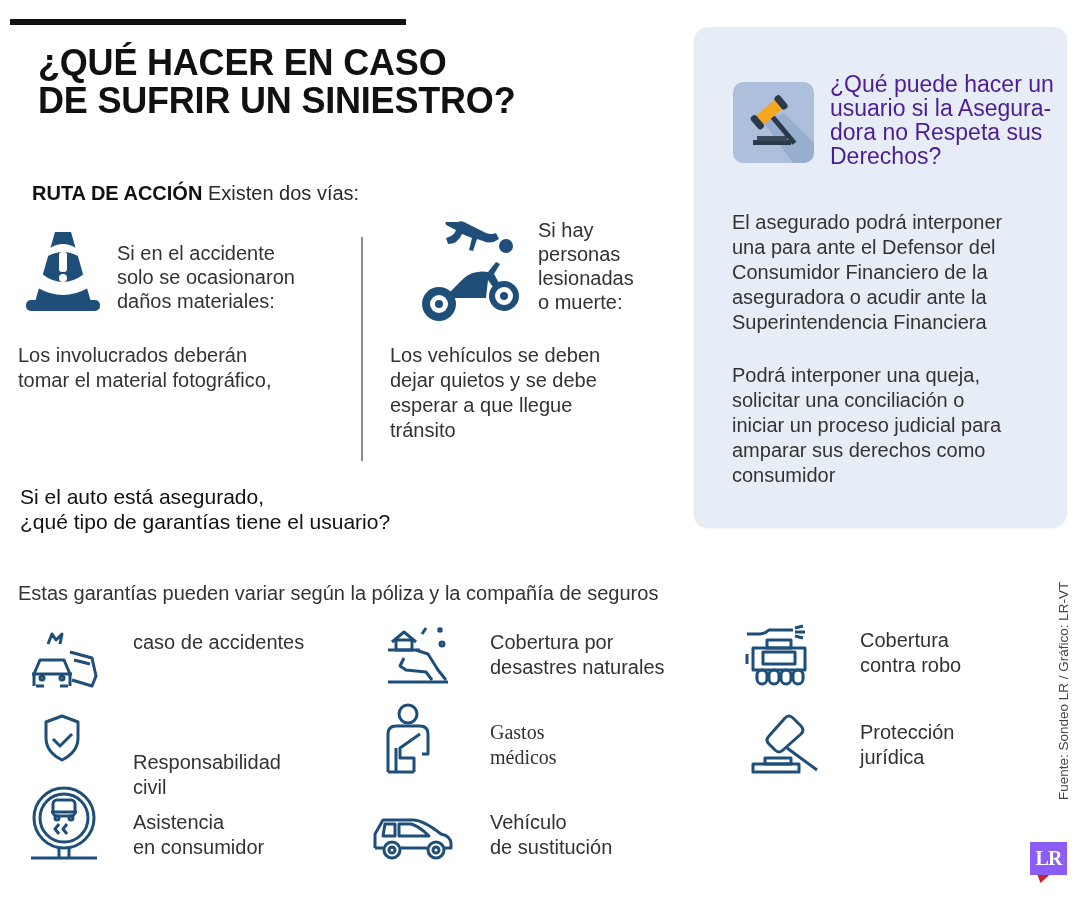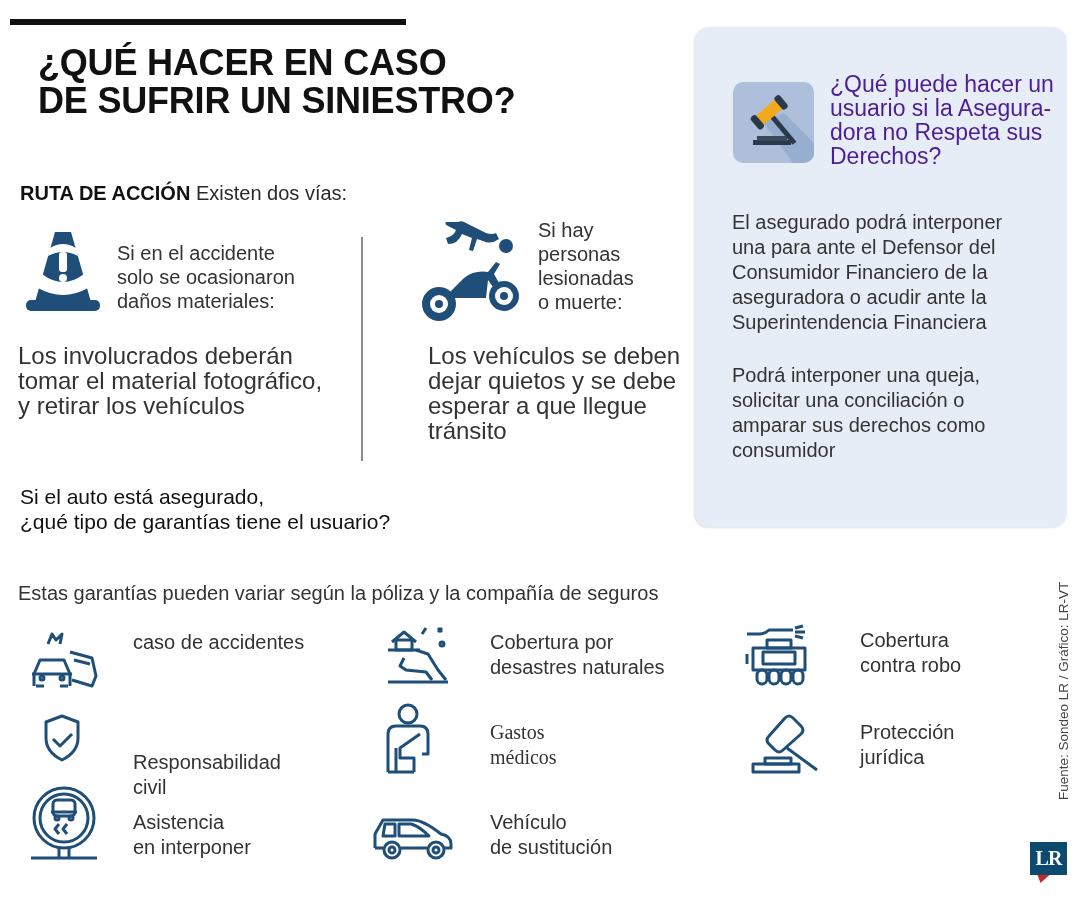--- a/index.html
+++ b/index.html
@@ -2,35 +2,35 @@
 <html><head>
 <meta charset="utf-8">
 <style>
   * { box-sizing: border-box; margin: 0; padding: 0; }
   html, body { width: 1080px; height: 900px; background: #ffffff; overflow: hidden; }
   body { position: relative; font-family: "Liberation Sans", "DejaVu Sans", sans-serif; color: #1b1b1b; }
   .abs { position: absolute; }
   .topbar { left: 10px; top: 19px; width: 396px; height: 6px; background: #111; }
   .title { left: 10px; top: 44px; font-size: 36px; line-height: 38px; font-weight: bold; letter-spacing: -0.2px; color: #111; width: 520px; margin-left: 28px; }
   .title span { display: block; }
-  .ruta { left: 20px; top: 182px; font-size: 20px; color: #111; text-align: right; }
+  .ruta { left: 32px; top: 182px; font-size: 20px; color: #111; text-align: right; }
   .ruta b { font-weight: bold; }
   .light { font-weight: normal; color: #2a2a2a; }
   .case-text { font-size: 20px; line-height: 24px; color: #333; }
-  .body-text { font-size: 24px; line-height: 25px; color: #333; }
+  .body-text { font-size: 20px; line-height: 25px; color: #333; }
   .divider { left: 361px; top: 237px; width: 2px; height: 224px; background: #8a8a8a; }
   .q-title { left: 20px; top: 484px; font-size: 21px; line-height: 25px; color: #111; }
   .q-sub { left: 18px; top: 558px; font-size: 20px; color: #333; margin-top: 24px; }
   .side { left: 695px; top: 27px; width: 372px; height: 500px; background: #e7edf6; border-radius: 14px; box-shadow: -1px 1px 2px rgba(0,0,0,0.12); }
   .gavel-box { left: 733px; top: 82px; width: 81px; height: 81px; background: #aebfdb; border-radius: 10px; overflow: hidden; }
   .side-title { left: 830px; top: 72px; font-size: 23px; line-height: 24px; color: #4c1d95; width: 230px; }
   .side-p { left: 732px; width: 320px; font-size: 20px; line-height: 25px; color: #333; }
   .feat-label { font-size: 20px; line-height: 25px; color: #333; }
   .credit { left: 1056px; top: 800px; transform-origin: left top; transform: rotate(-90deg); font-size: 13.5px; color: #444; white-space: nowrap; }
-  .logo { left: 1030px; top: 842px; width: 37px; height: 33px; background: #0c4a6e; color: #fff; font-family: "Liberation Serif", serif; font-weight: bold; font-size: 20px; line-height: 33px; text-align: center; letter-spacing: -1px; }
+  .logo { left: 1030px; top: 842px; width: 37px; height: 33px; background: #8b5cf6; color: #fff; font-family: "Liberation Serif", serif; font-weight: bold; font-size: 20px; line-height: 33px; text-align: center; letter-spacing: -1px; }
   .logo-tail { left: 1036px; top: 875px; width: 0; height: 0; border-left: 6px solid transparent; border-right: 6px solid transparent; border-top: 8px solid #c7262d; transform: skewX(-20deg); }
   svg { display: block; }
 </style>
 </head>
 <body>
 
 <div class="abs topbar"></div>
 <h1 class="abs title">
   <span>¿QUÉ HACER EN CASO</span>
   <span>DE SUFRIR UN SINIESTRO?</span>
@@ -51,21 +51,20 @@
   </svg>
 </div>
 <div class="abs case-text" style="left:117px;top:241px;">
   <div>Si en el accidente</div>
   <div>solo se ocasionaron</div>
   <div>daños materiales:</div>
 </div>
 <div class="abs body-text" style="left:18px;top:343px;">
   <div>Los involucrados deberán</div>
   <div>tomar el material fotográfico,</div>
-  <div>y retirar los vehículos</div>
 </div>
 
 <div class="abs divider"></div>
 
 <div class="abs" style="left:414px;top:216px;width:110px;height:108px;">
   <svg width="110" height="108" viewBox="0 0 110 108">
     <g fill="#1f4e79">
       <path d="M44 6 q4 -2 8 1 l20 10 q6 2 10 0 l3 6 q-8 6 -16 2 l-6 -2 l-4 12 l-4 -1 l3 -12 l-10 -4 q-4 10 -14 10 l-2 -6 q8 -2 10 -8 l-8 -4 q-4 -2 -2 -4 z"></path>
       <circle cx="92" cy="30" r="7"></circle>
       <path d="M30 82 l20 -20 q10 -8 24 -6 l8 -10 l4 2 l-6 10 l10 18 l-6 2 l-10 -14 l-2 18 h-28 z"></path>
@@ -77,21 +76,21 @@
     <circle cx="90" cy="80" r="9" fill="#fff"></circle>
     <circle cx="90" cy="80" r="4" fill="#1f4e79"></circle>
   </svg>
 </div>
 <div class="abs case-text" style="left:538px;top:218px;">
   <div>Si hay</div>
   <div>personas</div>
   <div>lesionadas</div>
   <div>o muerte:</div>
 </div>
-<div class="abs body-text" style="left:390px;top:343px;margin-left:38px;">
+<div class="abs body-text" style="left:390px;top:343px;">
   <div>Los vehículos se deben</div>
   <div>dejar quietos y se debe</div>
   <div>esperar a que llegue</div>
   <div>tránsito</div>
 </div>
 
 <div class="abs q-title">
   <div>Si el auto está asegurado,</div>
   <div>¿qué tipo de garantías tiene el usuario?</div>
 </div>
@@ -195,21 +194,21 @@
     <path d="M24 28 h26"></path>
     <circle cx="30" cy="34" r="2"></circle>
     <circle cx="44" cy="34" r="2"></circle>
     <path d="M32 40 l-4 5 l4 5 M40 40 l-4 5 l4 5"></path>
     <path d="M32 64 v10 M42 64 v10"></path>
     <path d="M4 74 h66"></path>
   </svg>
 </div>
 <div class="abs feat-label" style="left:133px;top:810px;">
   <div>Asistencia</div>
-  <div>en interponer</div>
+  <div>en consumidor</div>
 </div>
 
 <div class="abs" style="left:371px;top:814px;width:84px;height:46px;">
   <svg width="84" height="46" viewBox="0 0 84 46" fill="none" stroke="#1f4e79" stroke-width="3" stroke-linejoin="round">
     <path d="M4 34 v-14 l8 -14 h30 q10 0 28 14 q10 2 10 10 v4 h-8"></path>
     <path d="M4 34 h8 M30 34 h26"></path>
     <path d="M14 10 h10 v12 h-12 z"></path>
     <path d="M28 10 h12 q8 2 18 12 h-30 z"></path>
     <circle cx="21" cy="36" r="8"></circle>
     <circle cx="21" cy="36" r="3"></circle>
@@ -245,19 +244,20 @@
 <div class="abs side-p" style="top:210px;">
   <div>El asegurado podrá interponer</div>
   <div>una para ante el Defensor del</div>
   <div>Consumidor Financiero de la</div>
   <div>aseguradora o acudir ante la</div>
   <div>Superintendencia Financiera</div>
 </div>
 <div class="abs side-p" style="top:363px;">
   <div>Podrá interponer una queja,</div>
   <div>solicitar una conciliación o</div>
+  <div>iniciar un proceso judicial para</div>
   <div>amparar sus derechos como</div>
   <div>consumidor</div>
 </div>
 
 <div class="abs credit">Fuente: Sondeo LR / Gráfico: LR-VT</div>
 <div class="abs logo">LR</div>
 <div class="abs logo-tail"></div>
 
 </body></html>

